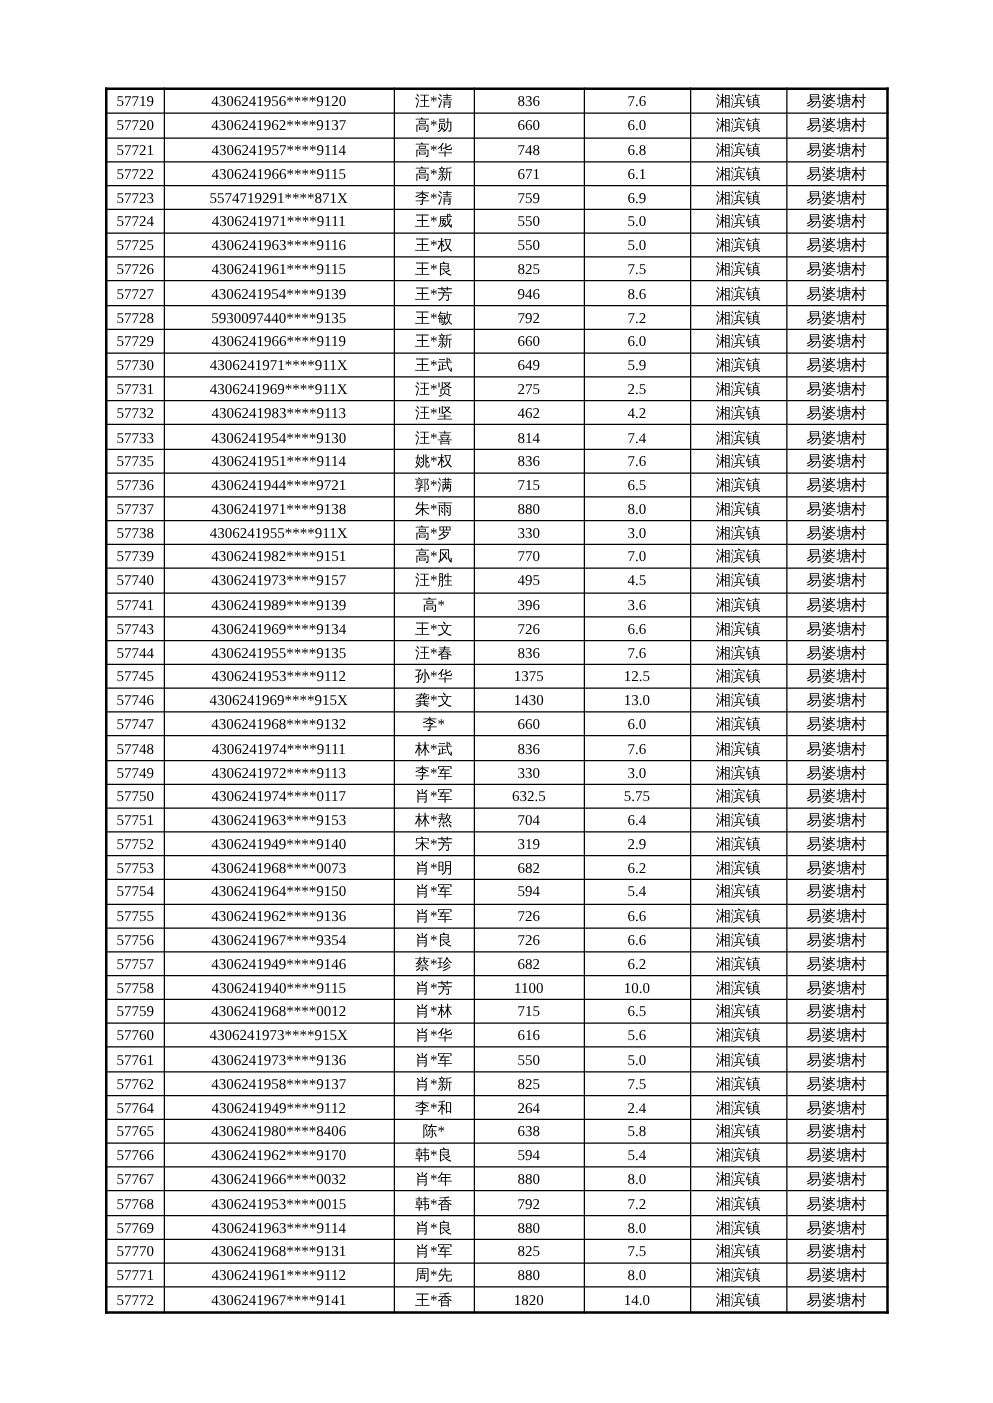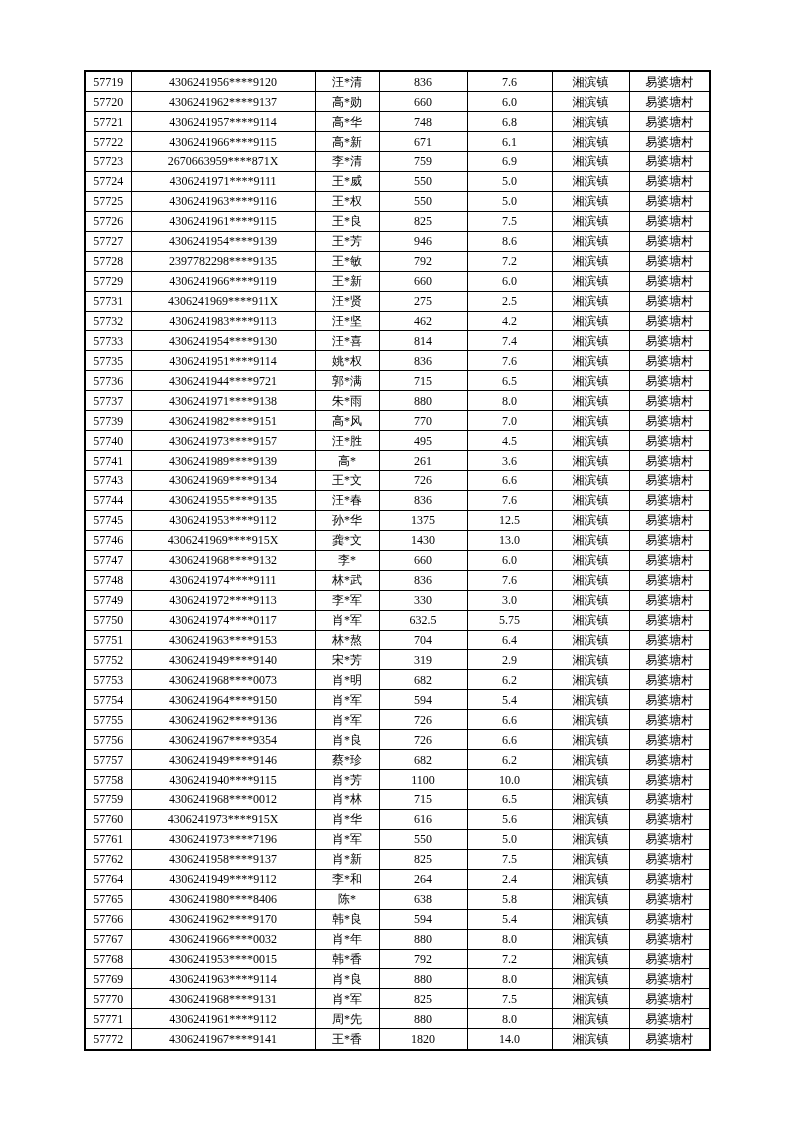--- a/index.html
+++ b/index.html
@@ -91,21 +91,21 @@
           <td>57722</td>
           <td>4306241966****9115</td>
           <td>高*新</td>
           <td>671</td>
           <td>6.1</td>
           <td>湘滨镇</td>
           <td>易婆塘村</td>
         </tr>
         <tr>
           <td>57723</td>
-          <td>2670663959****871X</td>
+          <td>5574719291****871X</td>
           <td>李*清</td>
           <td>759</td>
           <td>6.9</td>
           <td>湘滨镇</td>
           <td>易婆塘村</td>
         </tr>
         <tr>
           <td>57724</td>
           <td>4306241971****9111</td>
           <td>王*威</td>
@@ -136,37 +136,46 @@
           <td>57727</td>
           <td>4306241954****9139</td>
           <td>王*芳</td>
           <td>946</td>
           <td>8.6</td>
           <td>湘滨镇</td>
           <td>易婆塘村</td>
         </tr>
         <tr>
           <td>57728</td>
-          <td>2397782298****9135</td>
+          <td>5930097440****9135</td>
           <td>王*敏</td>
           <td>792</td>
           <td>7.2</td>
           <td>湘滨镇</td>
           <td>易婆塘村</td>
         </tr>
         <tr>
           <td>57729</td>
           <td>4306241966****9119</td>
           <td>王*新</td>
           <td>660</td>
           <td>6.0</td>
           <td>湘滨镇</td>
           <td>易婆塘村</td>
         </tr>
         <tr>
+          <td>57730</td>
+          <td>4306241971****911X</td>
+          <td>王*武</td>
+          <td>649</td>
+          <td>5.9</td>
+          <td>湘滨镇</td>
+          <td>易婆塘村</td>
+        </tr>
+        <tr>
           <td>57731</td>
           <td>4306241969****911X</td>
           <td>汪*贤</td>
           <td>275</td>
           <td>2.5</td>
           <td>湘滨镇</td>
           <td>易婆塘村</td>
         </tr>
         <tr>
           <td>57732</td>
@@ -207,20 +216,29 @@
         <tr>
           <td>57737</td>
           <td>4306241971****9138</td>
           <td>朱*雨</td>
           <td>880</td>
           <td>8.0</td>
           <td>湘滨镇</td>
           <td>易婆塘村</td>
         </tr>
         <tr>
+          <td>57738</td>
+          <td>4306241955****911X</td>
+          <td>高*罗</td>
+          <td>330</td>
+          <td>3.0</td>
+          <td>湘滨镇</td>
+          <td>易婆塘村</td>
+        </tr>
+        <tr>
           <td>57739</td>
           <td>4306241982****9151</td>
           <td>高*风</td>
           <td>770</td>
           <td>7.0</td>
           <td>湘滨镇</td>
           <td>易婆塘村</td>
         </tr>
         <tr>
           <td>57740</td>
@@ -228,21 +246,21 @@
           <td>汪*胜</td>
           <td>495</td>
           <td>4.5</td>
           <td>湘滨镇</td>
           <td>易婆塘村</td>
         </tr>
         <tr>
           <td>57741</td>
           <td>4306241989****9139</td>
           <td>高*</td>
-          <td>261</td>
+          <td>396</td>
           <td>3.6</td>
           <td>湘滨镇</td>
           <td>易婆塘村</td>
         </tr>
         <tr>
           <td>57743</td>
           <td>4306241969****9134</td>
           <td>王*文</td>
           <td>726</td>
           <td>6.6</td>
@@ -397,21 +415,21 @@
           <td>57760</td>
           <td>4306241973****915X</td>
           <td>肖*华</td>
           <td>616</td>
           <td>5.6</td>
           <td>湘滨镇</td>
           <td>易婆塘村</td>
         </tr>
         <tr>
           <td>57761</td>
-          <td>4306241973****7196</td>
+          <td>4306241973****9136</td>
           <td>肖*军</td>
           <td>550</td>
           <td>5.0</td>
           <td>湘滨镇</td>
           <td>易婆塘村</td>
         </tr>
         <tr>
           <td>57762</td>
           <td>4306241958****9137</td>
           <td>肖*新</td>

